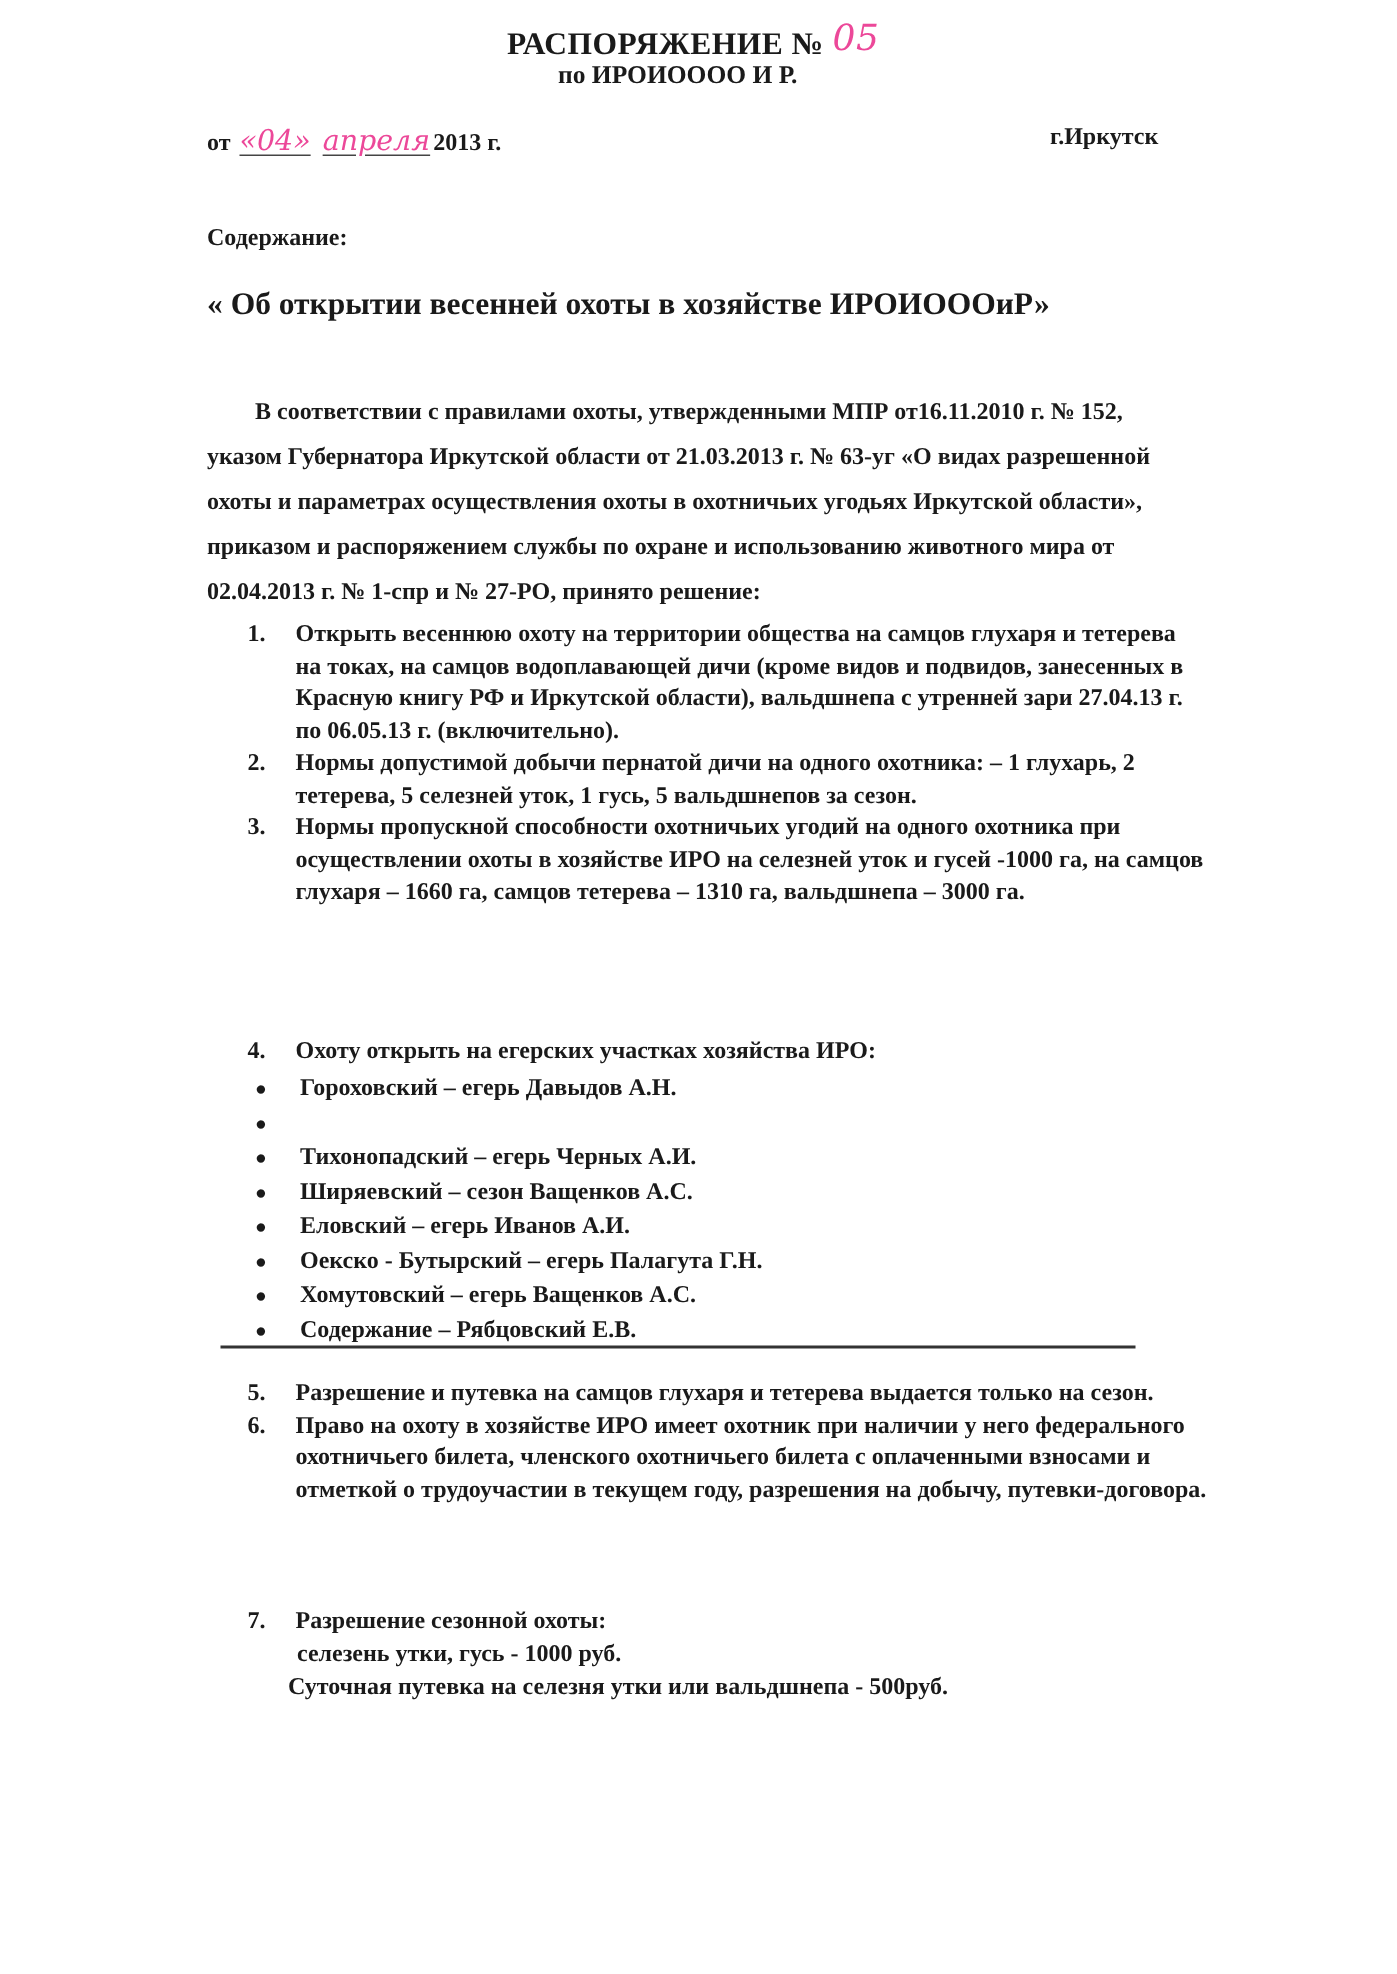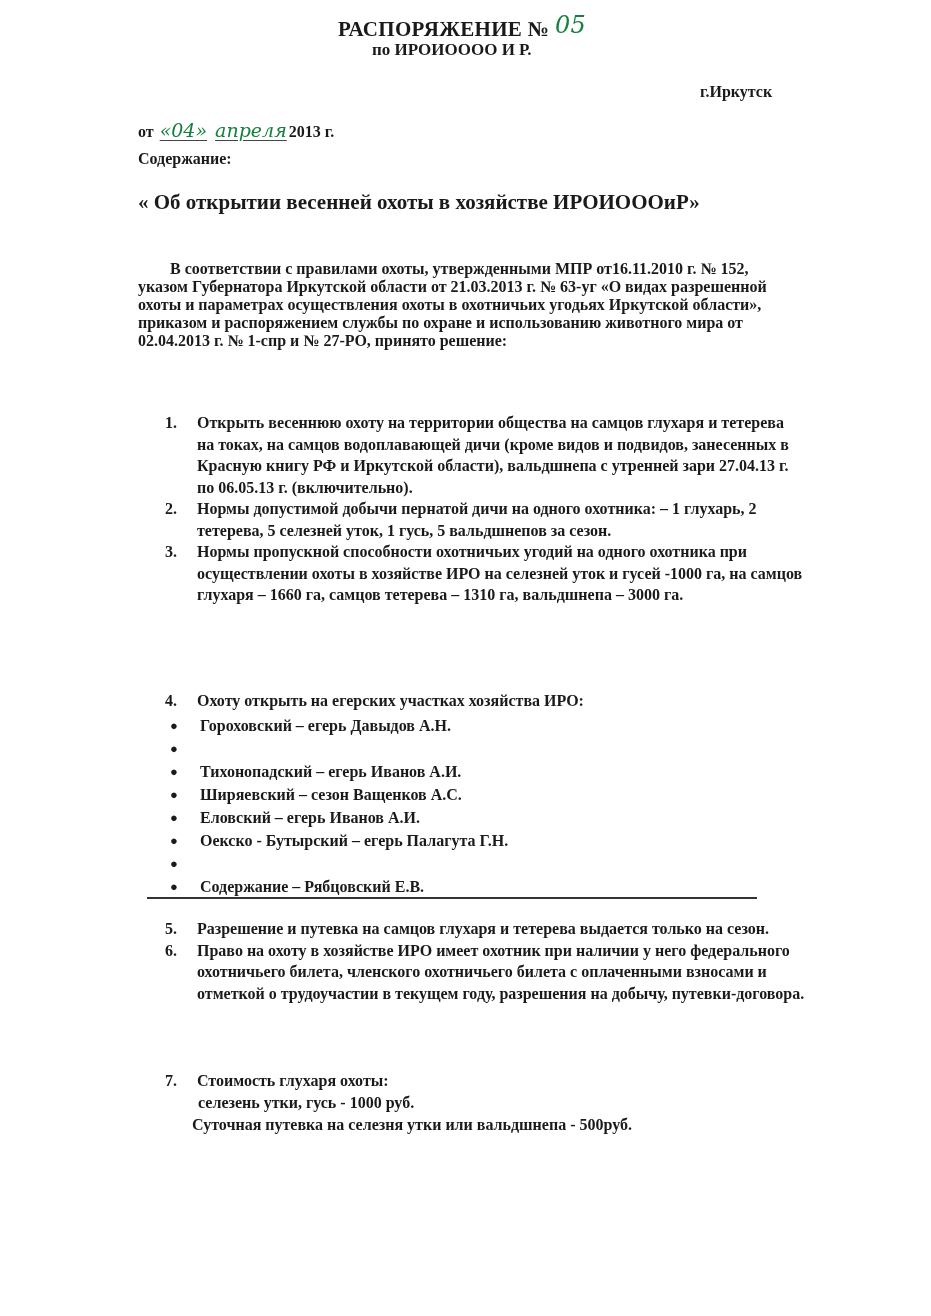--- a/index.html
+++ b/index.html
@@ -4,29 +4,29 @@
 <style>
   html, body { margin: 0; padding: 0; background: #ffffff; }
   body {
     width: 931px; height: 1316px; position: relative; overflow: hidden;
     font-family: "Liberation Serif", "DejaVu Serif", serif;
     color: #1a1a1a;
     font-weight: bold;
   }
   .abs { position: absolute; white-space: nowrap; }
   .title { left: 338px; top: 14px; font-size: 21px; letter-spacing: 0.3px; }
-  .handwritten { font-family: "DejaVu Serif", serif; font-style: italic; font-weight: normal; color: #15803d; }
+  .handwritten { font-family: "DejaVu Serif", serif; font-style: italic; font-weight: normal; color: #ec4899; }
   .num-hand { font-size: 24px; margin-left: 6px; position: relative; top: -3px; }
   .subtitle { left: 372px; top: 40px; font-size: 17px; }
-  .date-row { left: 138px; top: 83px; font-size: 16px; margin-top: 36px; }
+  .date-row { left: 138px; top: 83px; font-size: 16px; }
   .date-row .hw { font-size: 19px; text-decoration: underline; text-decoration-color: #444; text-underline-offset: 3px; padding: 0 2px; }
   .city { left: 700px; top: 83px; font-size: 16px; }
   .content-label { left: 138px; top: 150px; font-size: 16px; }
   .content-title { left: 138px; top: 190px; font-size: 21px; }
-  .para { left: 138px; top: 260px; font-size: 16px; line-height: 18px; white-space: normal; width: 660px; }
+  .para { left: 138px; top: 260px; font-size: 16px; line-height: 30px; white-space: normal; width: 660px; }
   .para .indent { display: inline-block; width: 32px; }
   .list { left: 165px; font-size: 16px; line-height: 21.5px; white-space: normal; width: 640px; }
   .list .item { display: flex; }
   .list .n { width: 32px; flex: 0 0 32px; }
   .list .t { flex: 1; }
   .bullets { left: 170px; top: 714px; font-size: 16px; }
   .bullet-row { display: flex; height: 23px; line-height: 23px; }
   .bullet-row .dot { width: 30px; font-size: 13px; }
   .rule { left: 147px; top: 897px; width: 610px; height: 2px; background: #333; }
   .prices { left: 198px; top: 1070px; font-size: 16px; line-height: 21.5px; }
@@ -77,36 +77,37 @@
 <div class="abs bullets">
   <div class="bullet-row">
       <span class="dot">●</span>
       <span>Гороховский – егерь Давыдов А.Н.</span>
     </div>
   <div class="bullet-row">
       <span class="dot">●</span>
     </div>
   <div class="bullet-row">
       <span class="dot">●</span>
-      <span>Тихонопадский – егерь Иванов А.И.</span>
+      <span>Тихонопадский – егерь Черных А.И.</span>
     </div>
   <div class="bullet-row">
       <span class="dot">●</span>
       <span>Ширяевский – сезон Ващенков А.С.</span>
     </div>
   <div class="bullet-row">
       <span class="dot">●</span>
       <span>Еловский – егерь Иванов А.И.</span>
     </div>
   <div class="bullet-row">
       <span class="dot">●</span>
       <span>Оекско - Бутырский – егерь Палагута Г.Н.</span>
     </div>
   <div class="bullet-row">
       <span class="dot">●</span>
+      <span>Хомутовский – егерь Ващенков А.С.</span>
     </div>
   <div class="bullet-row">
       <span class="dot">●</span>
       <span> Содержание – Рябцовский Е.В.</span>
     </div>
 </div>
 
 <div class="abs rule"></div>
 
 <div class="abs list" style="top:918px;">
@@ -116,19 +117,19 @@
   </div>
   <div class="item">
     <span class="n">6.</span>
     <span class="t">Право на охоту в хозяйстве ИРО имеет охотник при наличии у него федерального охотничьего билета, членского охотничьего билета с оплаченными взносами и отметкой о трудоучастии в текущем году, разрешения на добычу, путевки-договора.</span>
   </div>
 </div>
 
 <div class="abs list" style="top:1070px;">
   <div class="item">
     <span class="n">7.</span>
-    <span class="t">Стоимость глухаря охоты:</span>
+    <span class="t">Разрешение сезонной охоты:</span>
   </div>
 </div>
 <div class="abs prices" style="top:1092px;">
   <div>селезень утки,  гусь  - 1000 руб.</div>
   <div class="daily">Суточная путевка на селезня утки или вальдшнепа - 500руб.</div>
 </div>
 
 </body></html>

